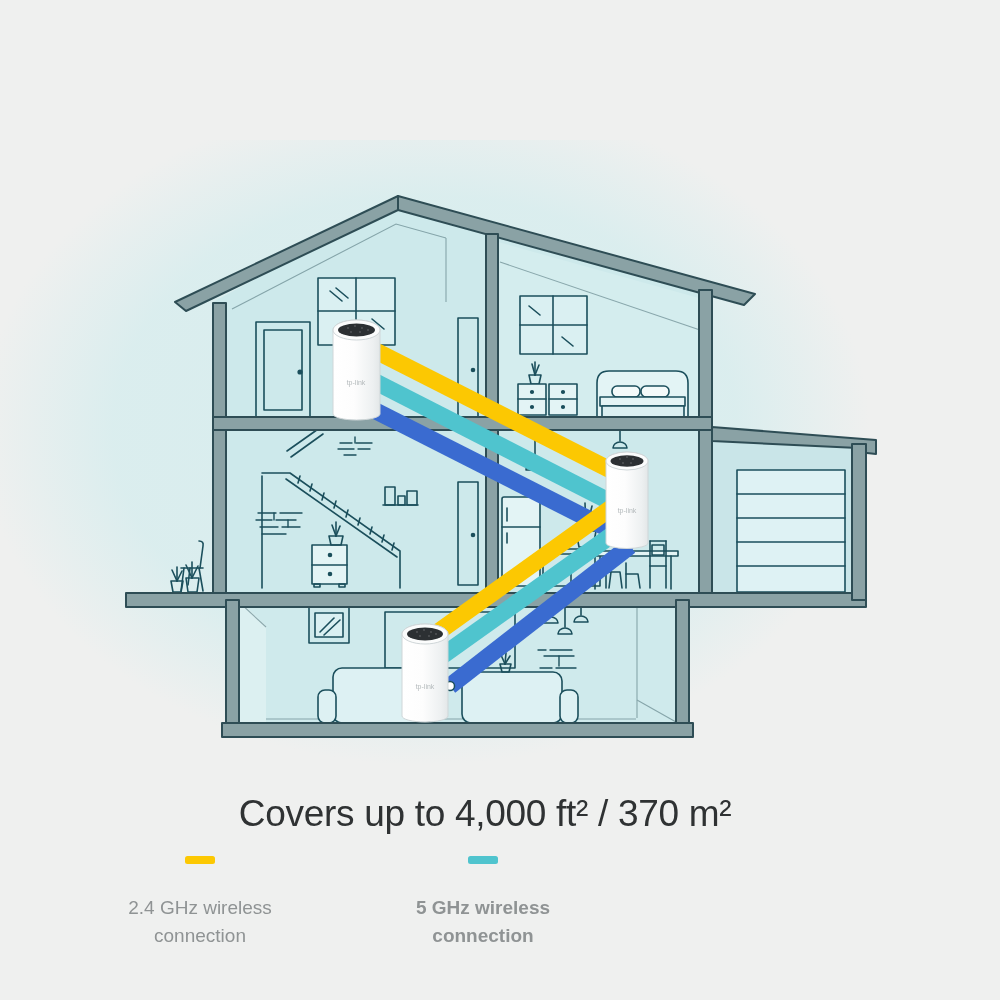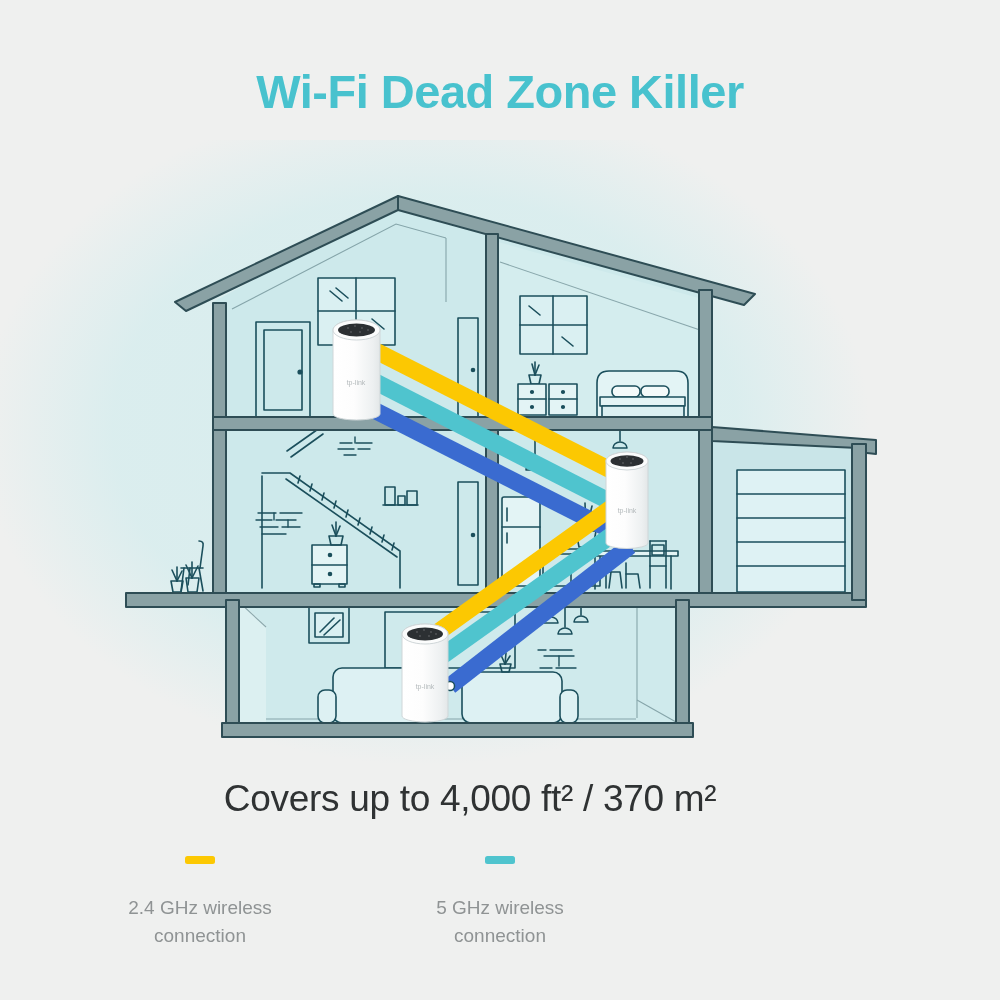--- a/index.html
+++ b/index.html
@@ -8,39 +8,38 @@
     background:#eff0ef;
     font-family:"Liberation Sans","DejaVu Sans",sans-serif;
   }
   .title{
     position:absolute;top:64px;left:0;width:1000px;margin:0;
     text-align:center;font-size:47px;font-weight:600;letter-spacing:-0.5px;
     color:#48c2ce;
   }
   .house-svg{position:absolute;left:0;top:140px;}
   .coverage{
-    position:absolute;top:778px;left:0;width:940px;margin:0;
+    position:absolute;top:778px;left:0;width:940px;margin:15px;
     text-align:center;font-size:37px;font-weight:500;letter-spacing:-0.3px;
     color:#2f3233;
   }
   .legend{position:absolute;left:0;top:856px;width:1000px;height:120px;}
   .legend-col{position:absolute;transform:translateX(-50%);text-align:center;width:260px;}
   .legend-col .swatch{display:block;margin:0 auto;}
   .legend-label{
     margin:30px 0 0 0;font-size:19px;line-height:1.45;color:#8f9394;
     white-space:pre-line;
   }
-  .lc-1{left:200px;} .lc-2{left:500px;} .lc-3{left:766px;}
+  .lc-1{left:200px;} .lc-2{left:483px;font-weight:bold;} .lc-3{left:766px;}
 </style>
 </head>
 <body>
 
 <div class="stage">
 
-  <h1 class="title">Wi-Fi Dead Zone Killer</h1>
 
   <svg class="house-svg" width="1000" height="630" viewBox="0 140 1000 630">
     <defs>
       <radialGradient id="blobGrad" cx="50%" cy="50%" r="50%">
         <stop offset="0%" stop-color="#d7edee"></stop>
         <stop offset="70%" stop-color="#d7edee" stop-opacity="0.85"></stop>
         <stop offset="100%" stop-color="#d7edee" stop-opacity="0"></stop>
       </radialGradient>
       <linearGradient id="decoBody" x1="0" y1="0" x2="1" y2="0">
         <stop offset="0%" stop-color="#ffffff"></stop>

